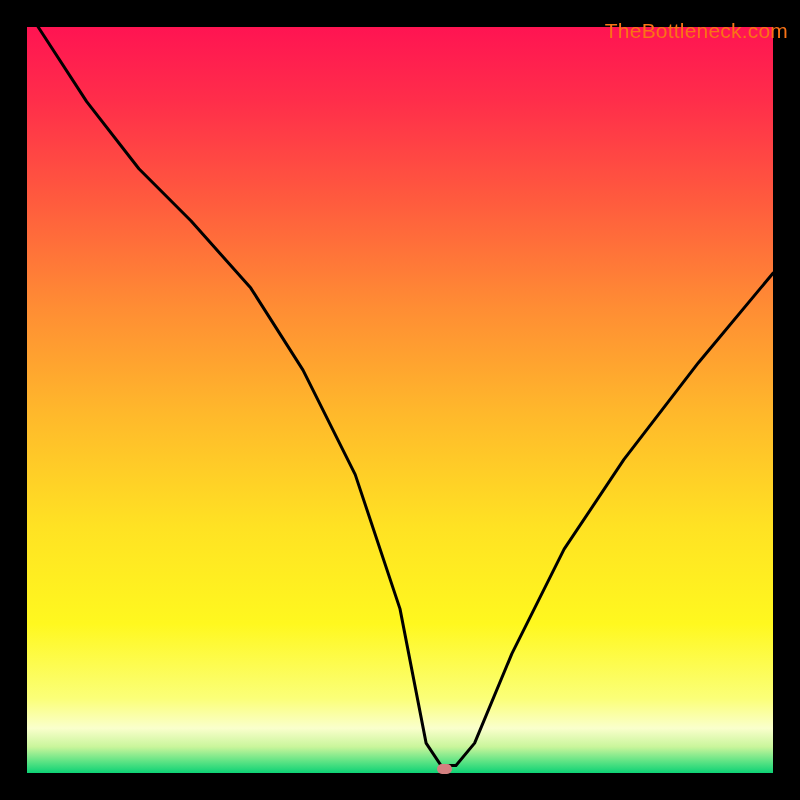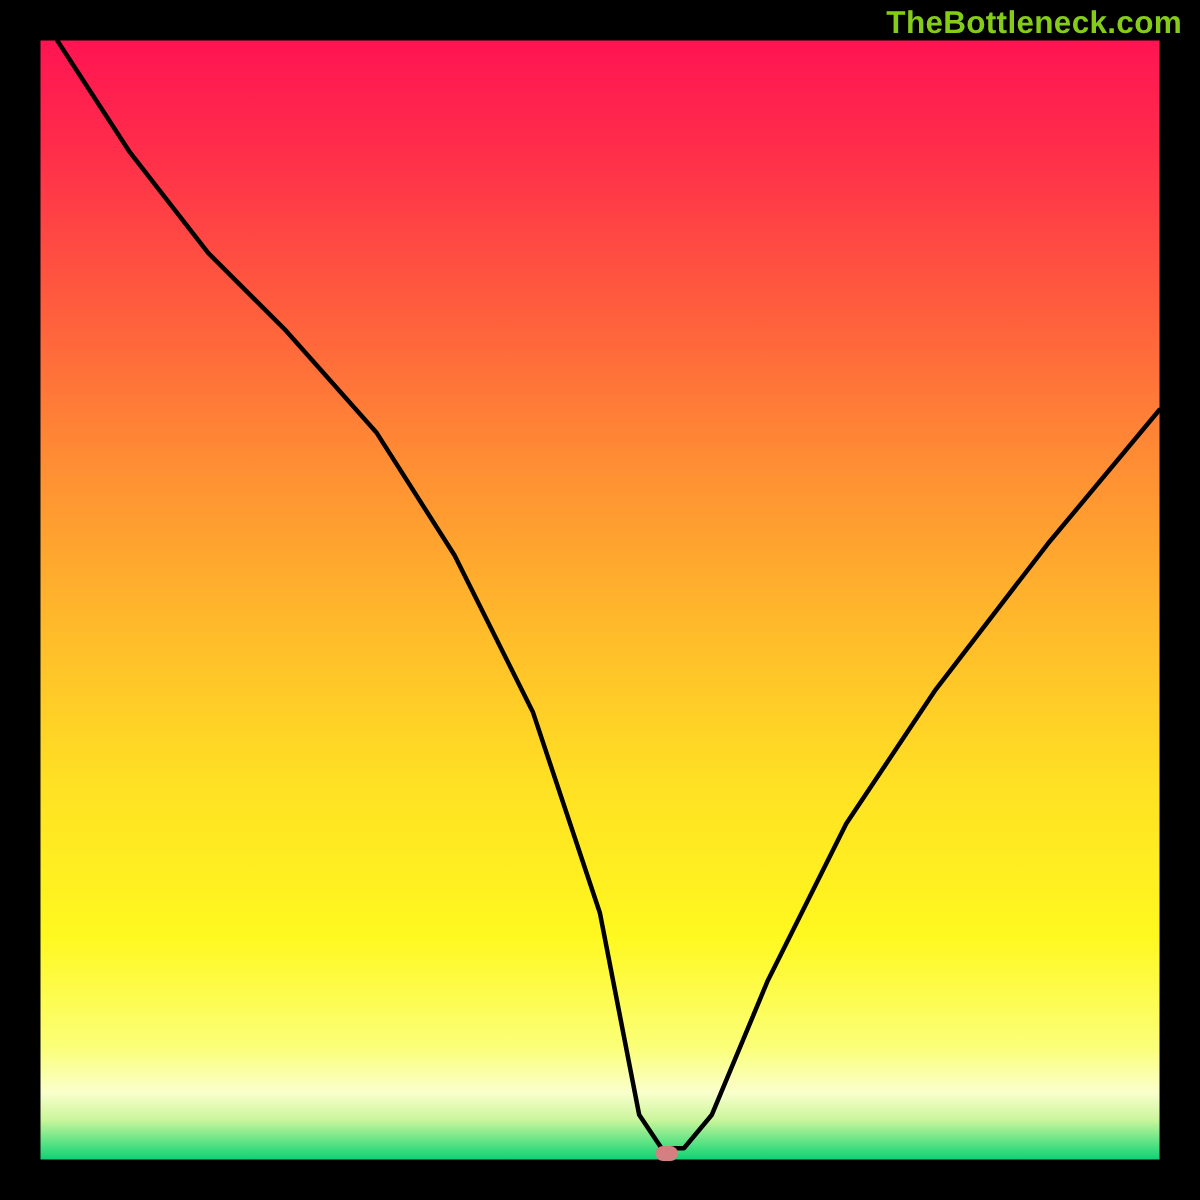--- a/index.html
+++ b/index.html
@@ -6,25 +6,25 @@
   body {
     width: 800px;
     height: 800px;
     background: #000;
     position: relative;
     font-family: Arial, Helvetica, sans-serif;
     overflow: hidden;
   }
   .watermark {
     position: absolute;
-    top: 4px;
+    top: 19px;
     right: 12px;
-    color: #84cc16;
+    color: #f97316;
     font-size: 21px;
-    font-weight: 700;
+    font-weight: 400;
     z-index: 10;
     letter-spacing: 0.2px;
   }
   .plot-area {
     position: absolute;
   }
   .curve-svg {
     position: absolute;
     pointer-events: none;
   }

